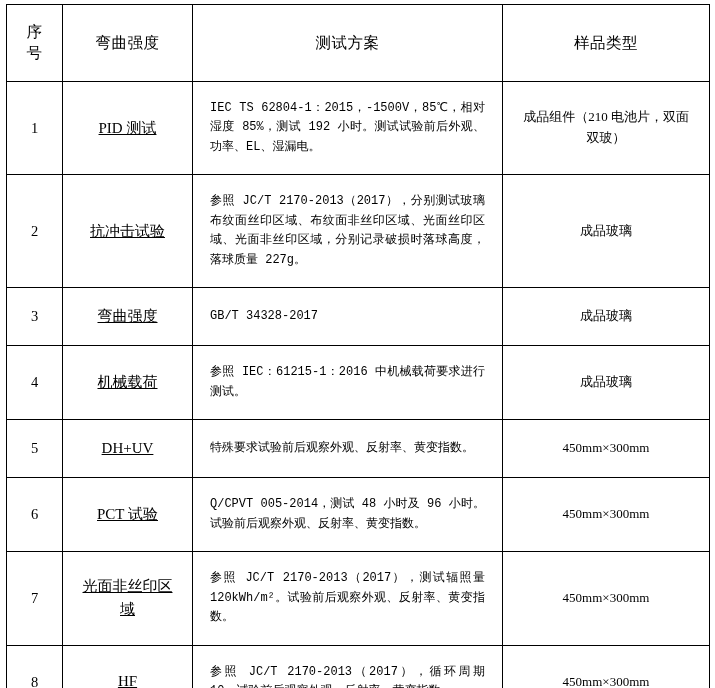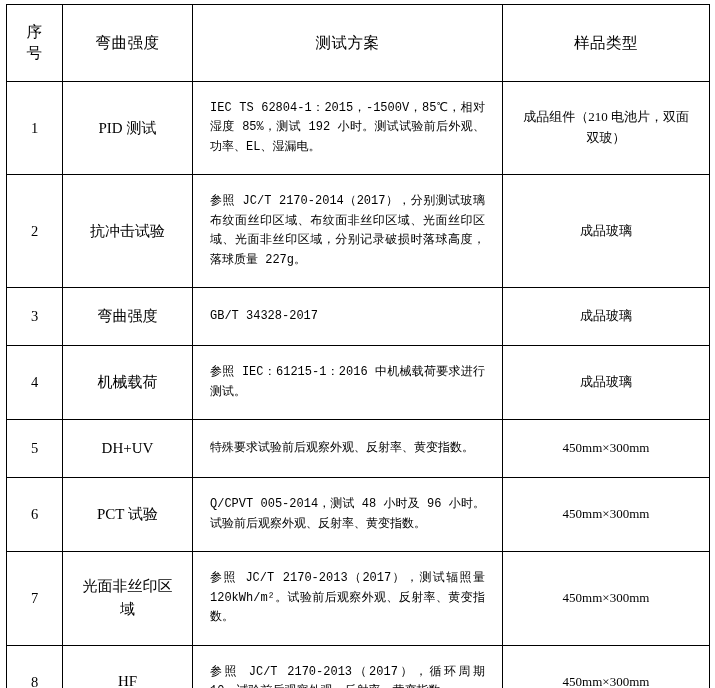--- a/index.html
+++ b/index.html
@@ -47,20 +47,21 @@
   .cell-no {
     text-align: center;
     font-size: 14.5px;
     padding: 2px 0;
   }
   .cell-item {
     text-align: center;
     font-size: 15px;
     padding: 4px 6px;
     line-height: 1.55;
+    text-decoration: underline;
   }
   .cell-plan {
     text-align: left;
     font-size: 12px;
     padding: 5px 8px 5px 9px;
     line-height: 1.62;
     text-align: justify;
     text-justify: inter-ideograph;
     font-family: Liberation Mono, monospace;
   }
@@ -93,21 +94,21 @@
     <tbody>
       <tr>
         <td class="cell-no">1</td>
         <td class="cell-item">PID 测试</td>
         <td class="cell-plan">IEC TS 62804-1：2015，-1500V，85℃，相对湿度 85%，测试 192 小时。测试试验前后外观、功率、EL、湿漏电。</td>
         <td class="cell-sample">成品组件（210 电池片，双面双玻）</td>
       </tr>
       <tr>
         <td class="cell-no">2</td>
         <td class="cell-item">抗冲击试验</td>
-        <td class="cell-plan">参照 JC/T 2170-2014（2017），分别测试玻璃布纹面丝印区域、布纹面非丝印区域、光面丝印区域、光面非丝印区域，分别记录破损时落球高度，落球质量 227g。</td>
+        <td class="cell-plan">参照 JC/T 2170-2013（2017），分别测试玻璃布纹面丝印区域、布纹面非丝印区域、光面丝印区域、光面非丝印区域，分别记录破损时落球高度，落球质量 227g。</td>
         <td class="cell-sample">成品玻璃</td>
       </tr>
       <tr>
         <td class="cell-no">3</td>
         <td class="cell-item">弯曲强度</td>
         <td class="cell-plan">GB/T 34328-2017</td>
         <td class="cell-sample">成品玻璃</td>
       </tr>
       <tr>
         <td class="cell-no">4</td>

